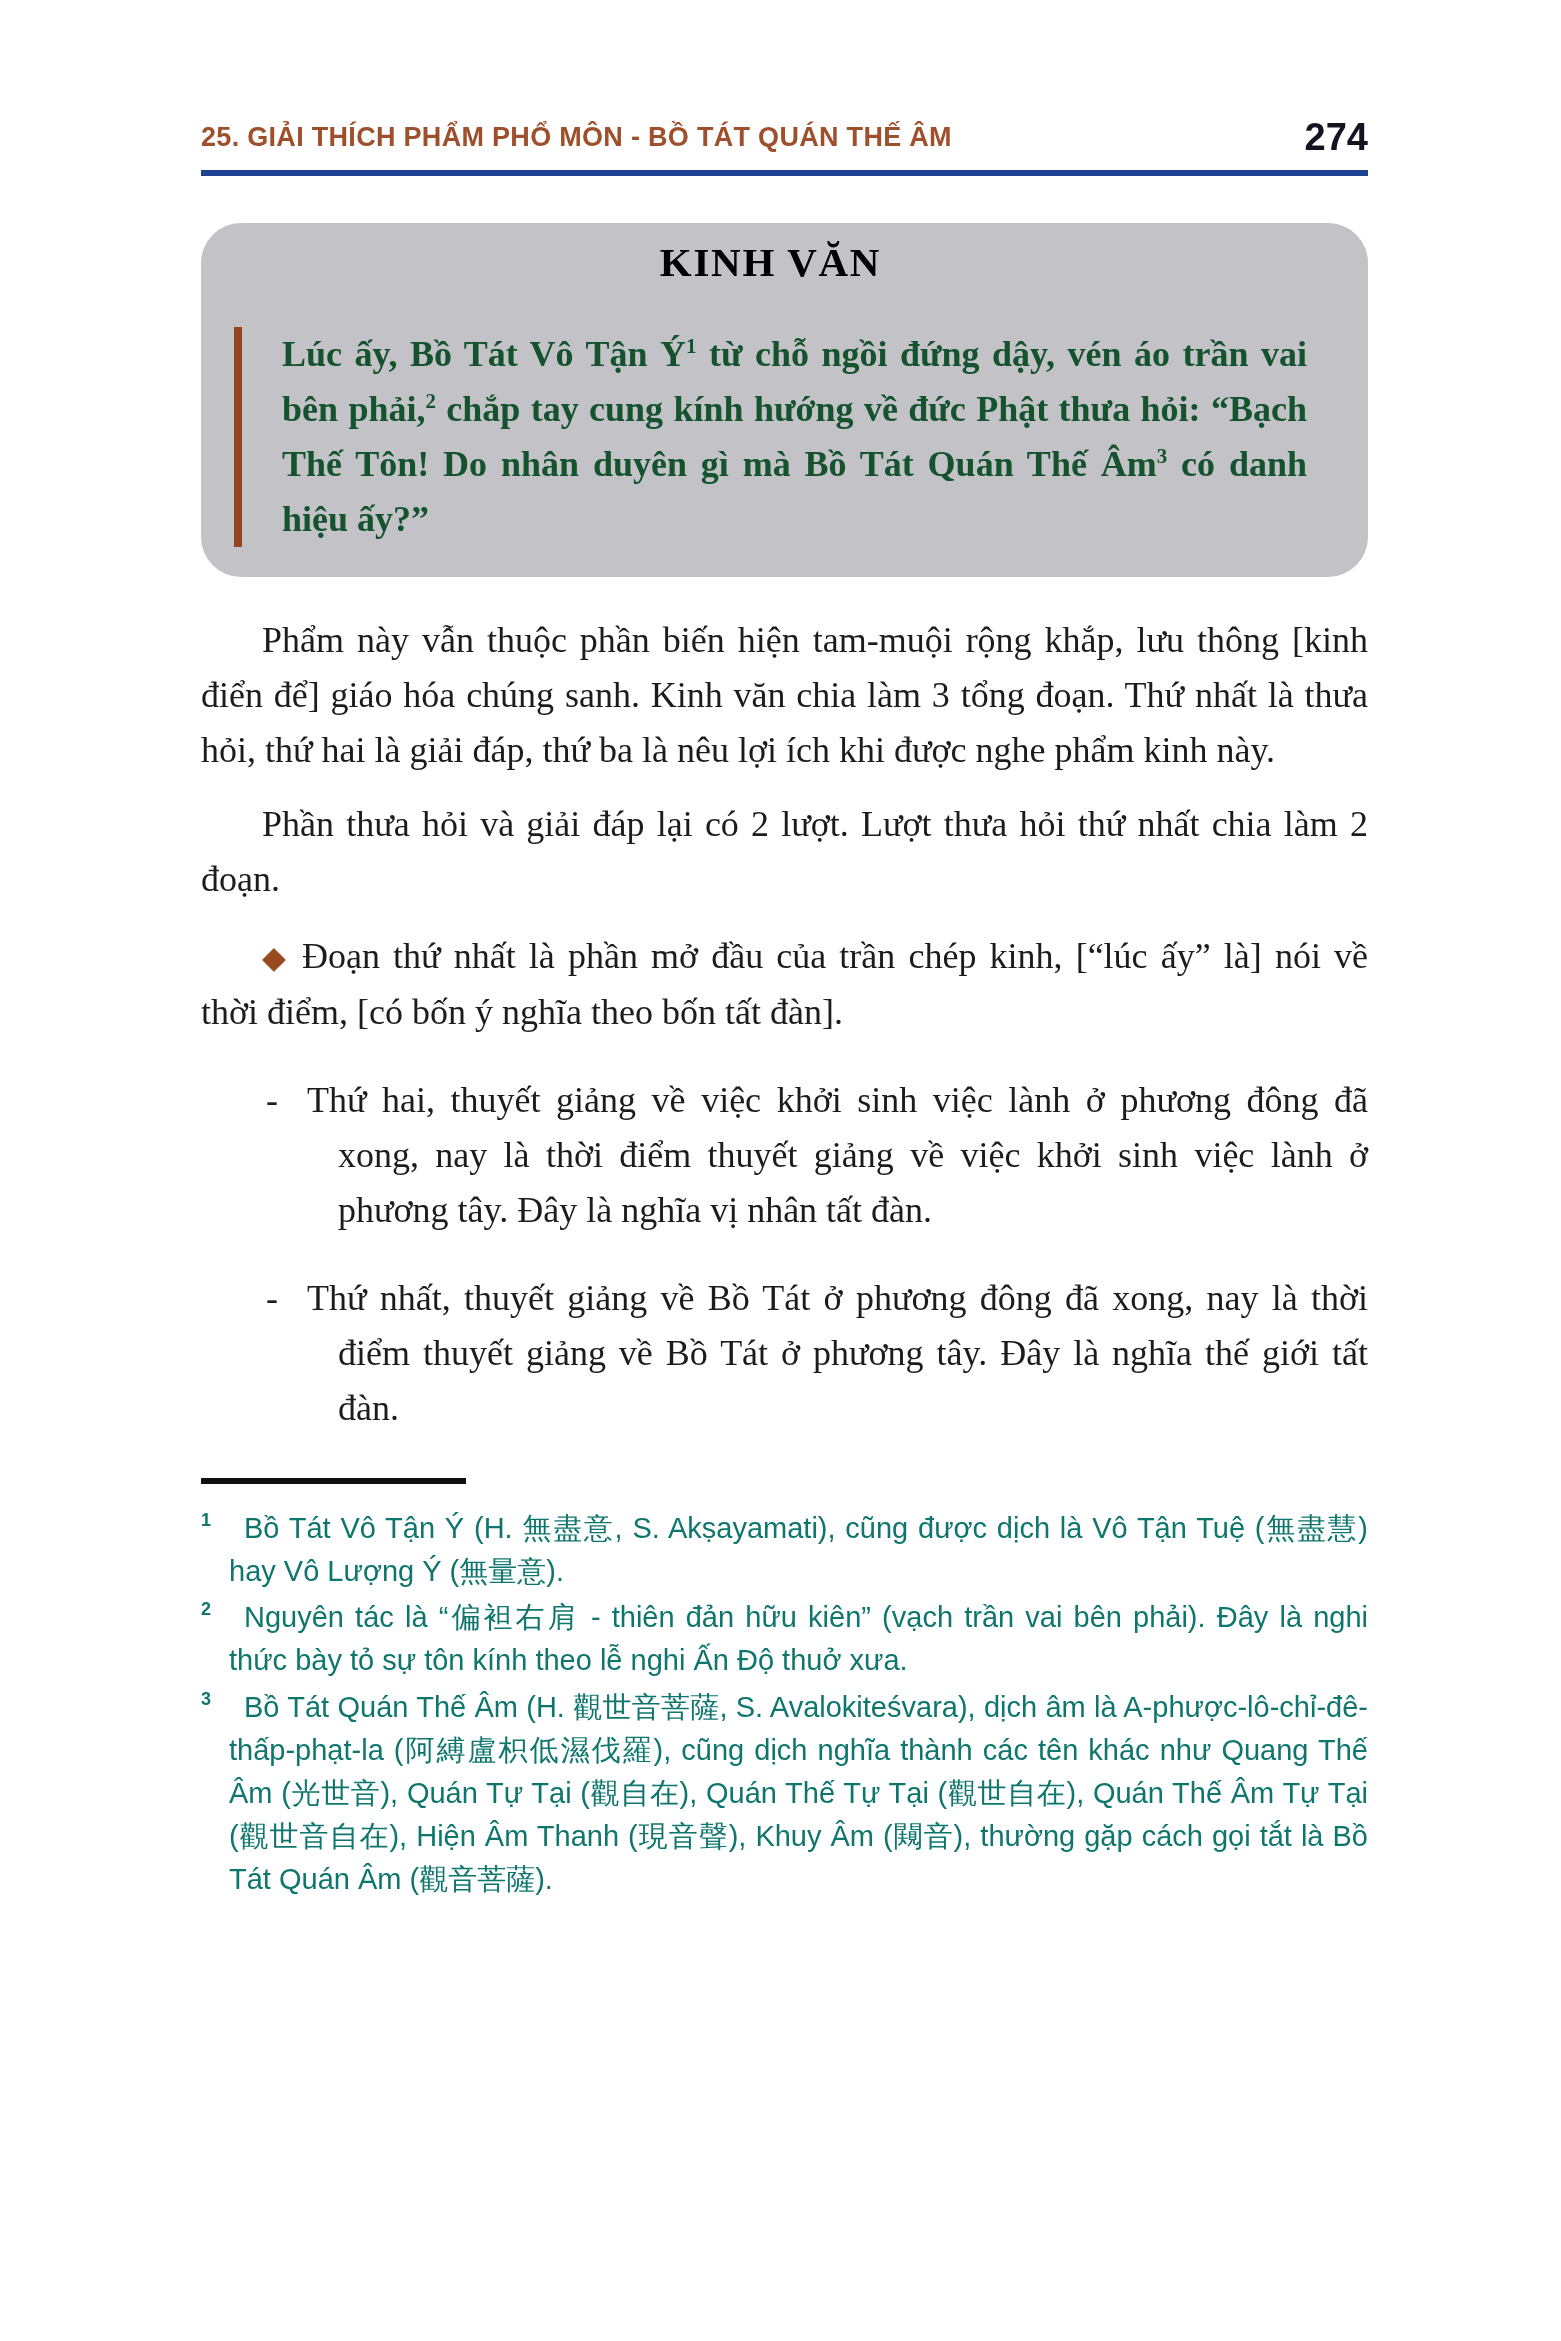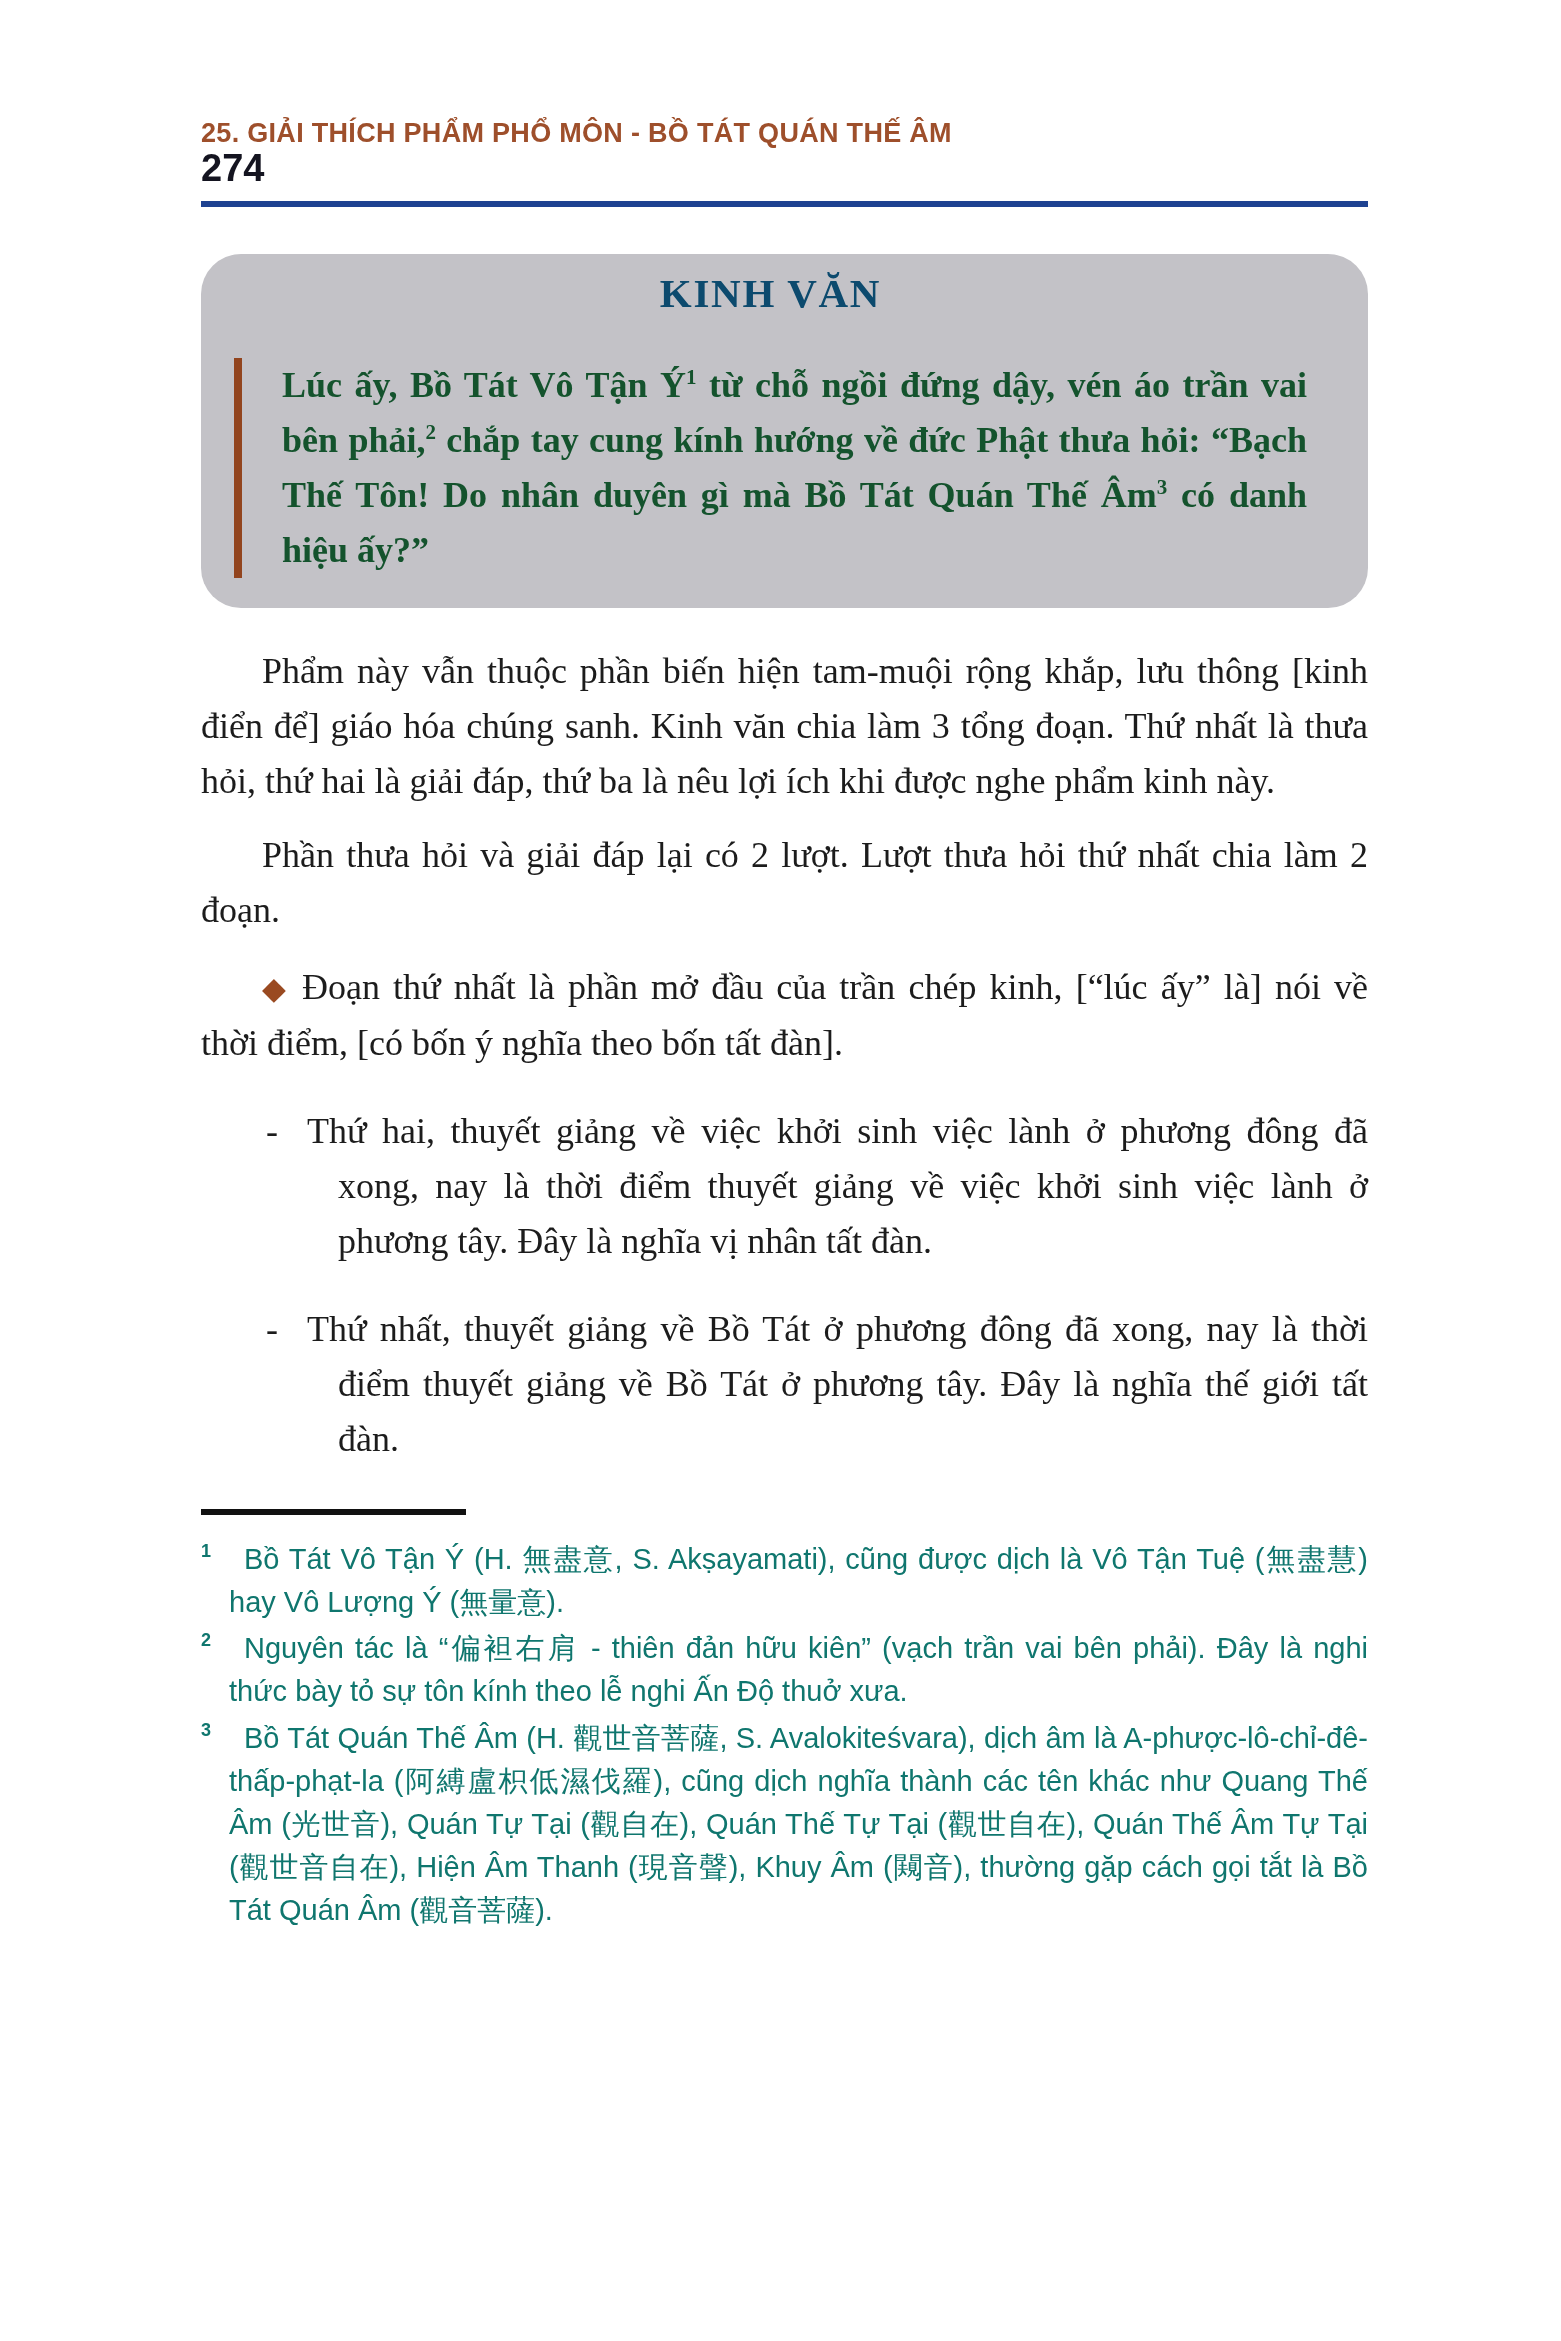--- a/index.html
+++ b/index.html
@@ -13,22 +13,21 @@
     overflow: hidden;
     padding: 118px 193px 0 201px;
     font-family: "Liberation Serif", "DejaVu Serif", serif;
     color: #1c1c1c;
   }
 
   
   .runhead {
     display: flex;
     justify-content: space-between;
-    align-items: flex-start;
-    flex-direction: column;
+    align-items: center;
   }
   .runhead-title {
     font-family: "Liberation Sans", "DejaVu Sans", sans-serif;
     font-weight: bold;
     font-size: 27px;
     letter-spacing: 0.3px;
     color: #9e4f2b;
   }
   .runhead-page {
     font-family: "Liberation Sans", "DejaVu Sans", sans-serif;
@@ -49,21 +48,21 @@
     background: #c3c2c7;
     border-radius: 40px;
     padding: 14px 61px 29.5px 33px;
   }
   .kinhvan-title {
     text-align: center;
     font-weight: bold;
     font-size: 41px;
     line-height: 50px;
     letter-spacing: 1.7px;
-    color: #0c4a6e;
+    color: #000000;
   }
   .kinhvan-quote {
     margin-top: 40px;
     border-left: 8.7px solid #92441e;
     padding-left: 40px;
     font-weight: bold;
     font-size: 36px;
     line-height: 55px;
     text-align: justify;
     color: #14532d;

